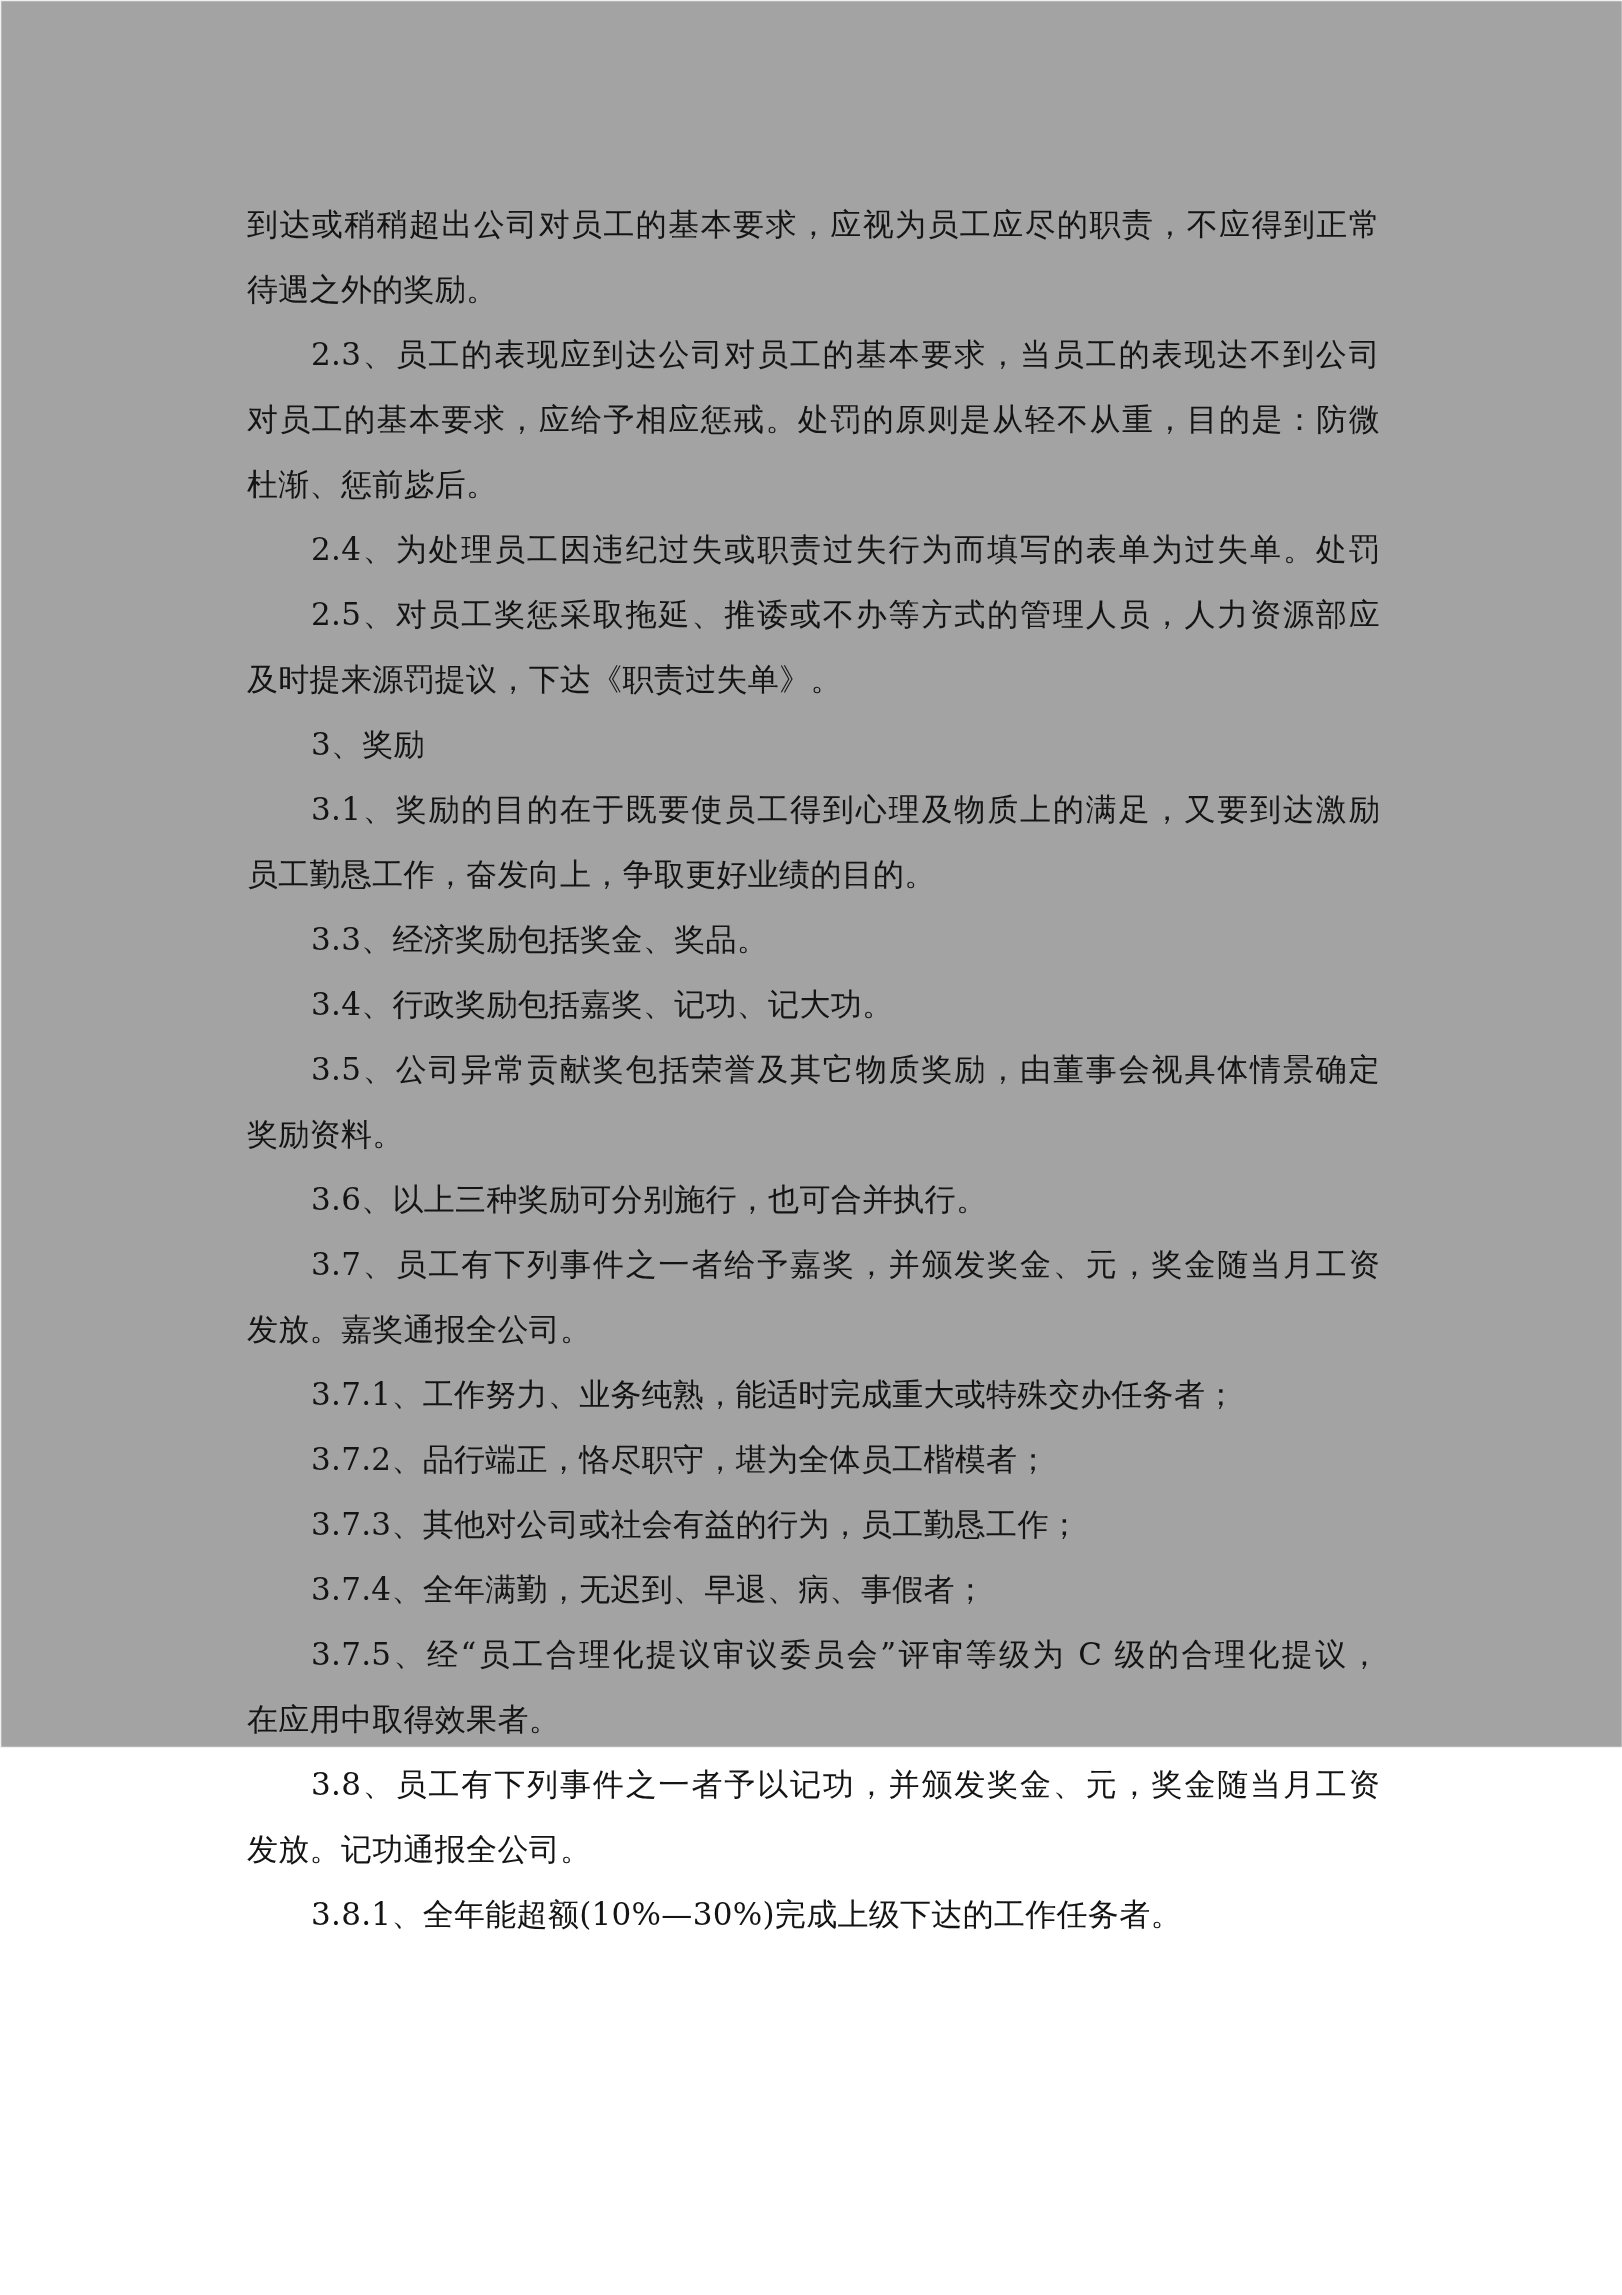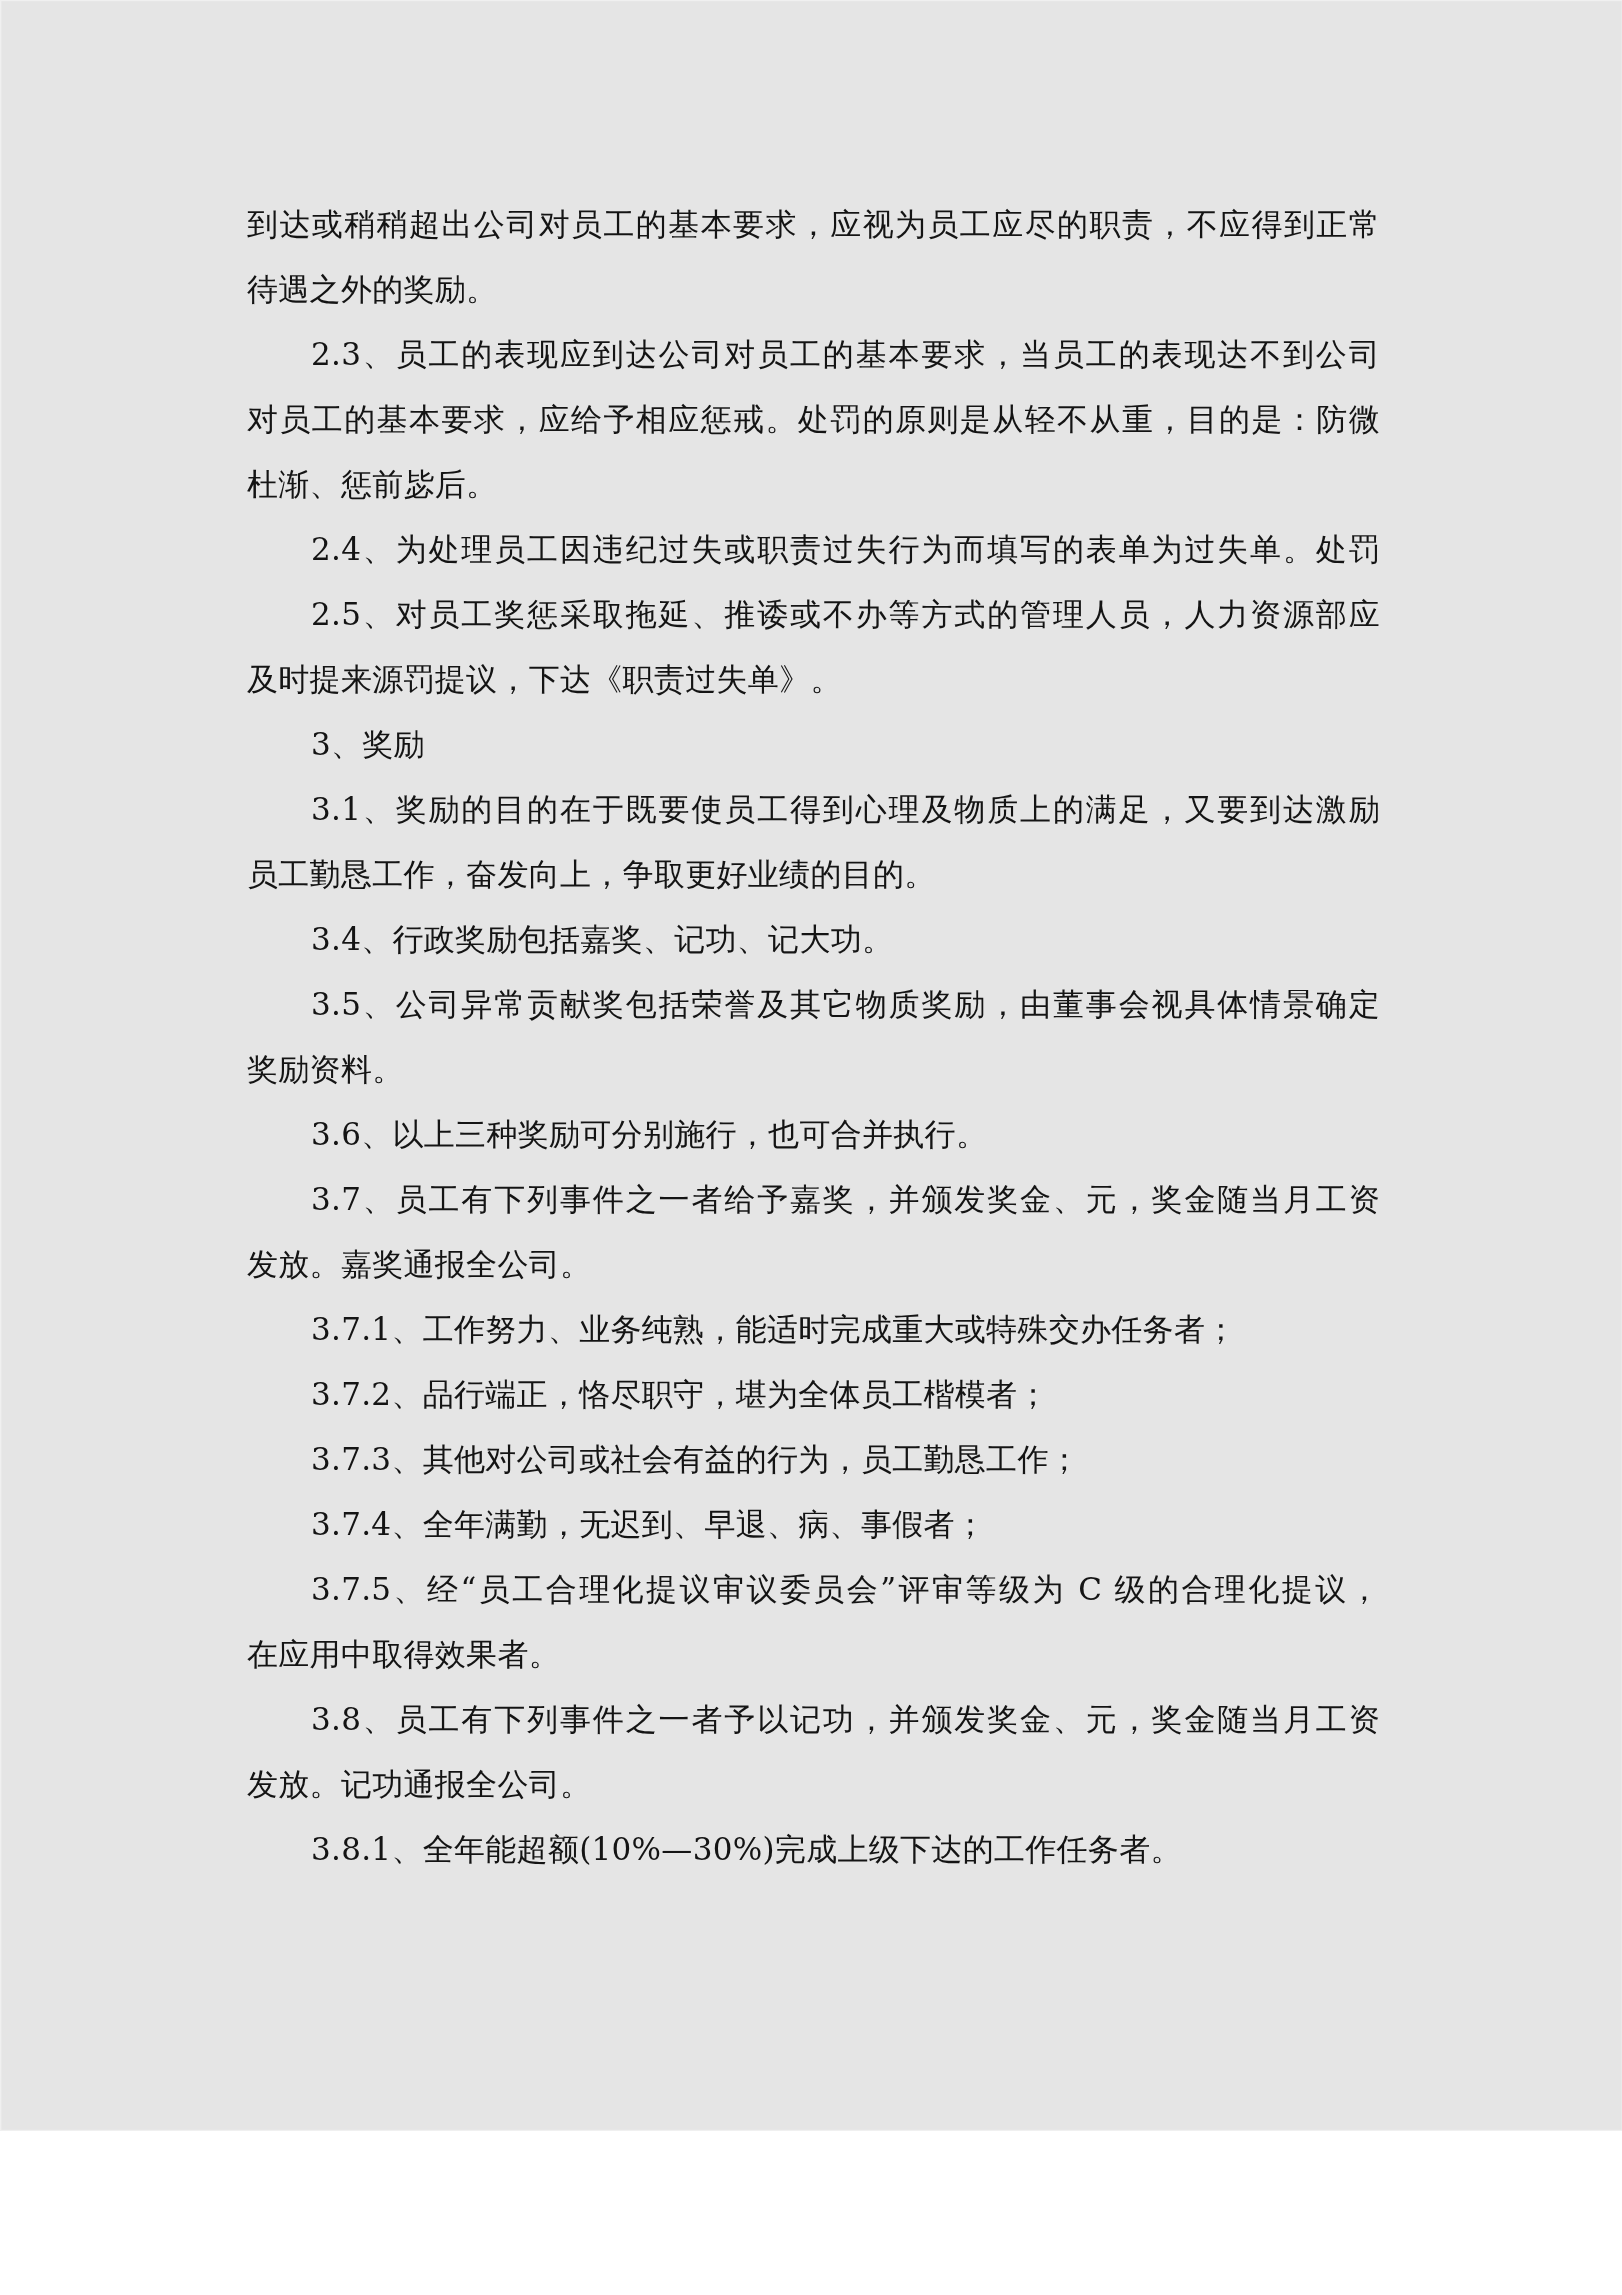--- a/index.html
+++ b/index.html
@@ -6,22 +6,22 @@
     margin: 0;
     padding: 0;
     width: 1623px;
     height: 2295px;
     background: #ffffff;
     overflow: hidden;
   }
   .page {
     position: relative;
     width: 1623px;
-    height: 2131px;
-    background: #e5e5e5;
+    height: 1748px;
+    background: #a3a3a3;
     box-shadow: inset 0 0 0 1.3px #f0f0f0;
   }
   .text-block {
     position: absolute;
     left: 247px;
     top: 192px;
     width: 1133px;
   }
   .para {
     margin: 0;
@@ -66,20 +66,23 @@
         <div class="line">及时提来源罚提议，下达《职责过失单》。</div>
       </div>
       <div class="para">
         <div class="line indent">3、奖励</div>
       </div>
       <div class="para">
         <div class="line fill indent">3.1、奖励的目的在于既要使员工得到心理及物质上的满足，又要到达激励</div>
         <div class="line">员工勤恳工作，奋发向上，争取更好业绩的目的。</div>
       </div>
       <div class="para">
+        <div class="line indent">3.3、经济奖励包括奖金、奖品。</div>
+      </div>
+      <div class="para">
         <div class="line indent">3.4、行政奖励包括嘉奖、记功、记大功。</div>
       </div>
       <div class="para">
         <div class="line fill indent">3.5、公司异常贡献奖包括荣誉及其它物质奖励，由董事会视具体情景确定</div>
         <div class="line">奖励资料。</div>
       </div>
       <div class="para">
         <div class="line indent">3.6、以上三种奖励可分别施行，也可合并执行。</div>
       </div>
       <div class="para">

